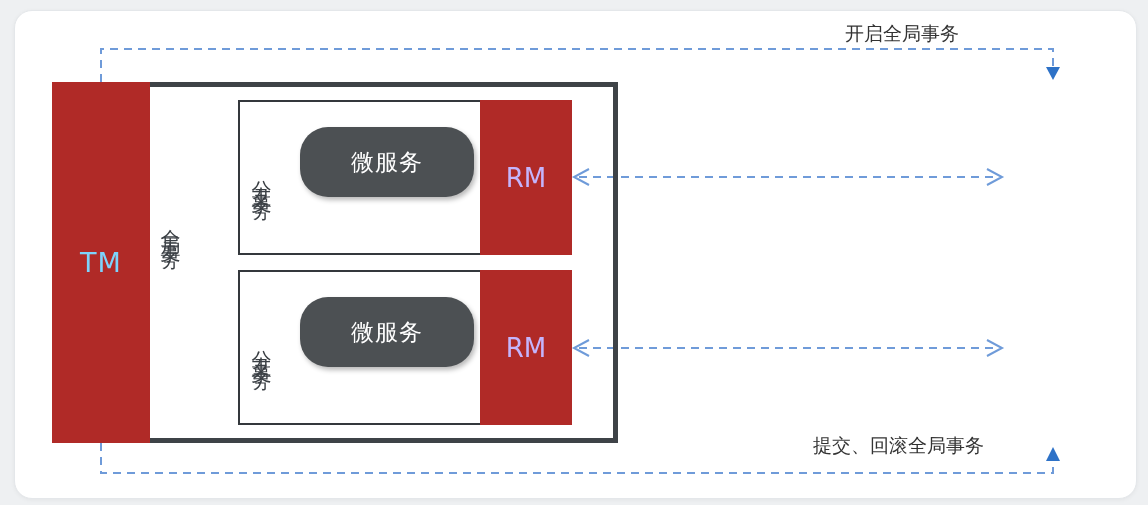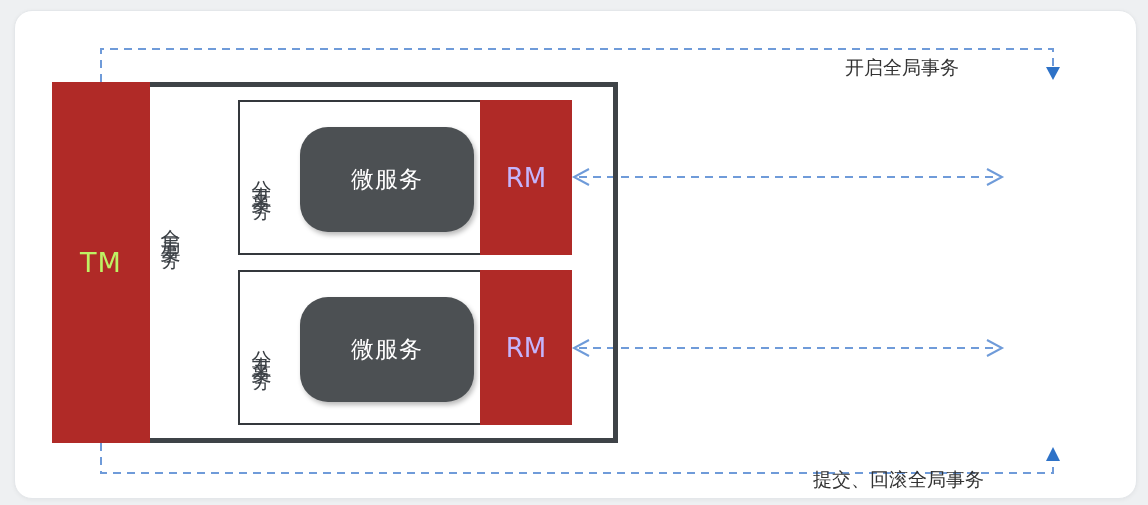--- a/index.html
+++ b/index.html
@@ -13,21 +13,21 @@
   .card{
     position:absolute;left:14px;top:10px;width:1121px;height:487px;
     background:var(--card-bg,#fff);
     border:1px solid var(--card-border,#e4e7ea);
     border-radius:18px;
     box-shadow:0 1px 4px rgba(0,0,0,0.05);
   }
   .connectors{position:absolute;left:0;top:0;width:1148px;height:505px;pointer-events:none;}
   .block{
     position:absolute;display:flex;align-items:center;justify-content:center;
-    background:var(--block-red,#b02a27);color:#bef264;
+    background:var(--block-red,#b02a27);color:#7dd3fc;
     font-size:27px;letter-spacing:1px;
   }
   .tm{left:52px;top:82px;width:98px;height:361px;z-index:3;}
   .tc{left:1003px;top:82px;width:100px;height:361px;z-index:3;}
   .outer-box{
     position:absolute;left:145px;top:82px;width:473px;height:361px;
     border:5px solid var(--outer-border,#3e4347);box-sizing:border-box;z-index:1;
   }
   .inner-box{
     position:absolute;left:238px;width:334px;height:155px;
@@ -37,34 +37,34 @@
   .inner1{top:100px;}
   .inner2{top:270px;}
   .vtext{
     writing-mode:vertical-rl;text-orientation:upright;
     color:var(--vertical-text,#3a3f44);font-size:20px;letter-spacing:7px;
     line-height:1;
   }
   .global{position:absolute;left:161px;top:213px;z-index:2;}
   .branch{position:absolute;left:12px;top:50%;transform:translateY(-50%);}
   .service{
-    position:absolute;left:60px;top:25px;width:174px;height:105px;
+    position:absolute;left:60px;top:25px;width:174px;height:70px;
     background:var(--service-gray,#4c5053);border-radius:28px;
     box-shadow:2px 3px 5px rgba(0,0,0,0.28);
     display:flex;align-items:center;justify-content:center;
     color:#fff;font-size:23px;letter-spacing:1px;
   }
   .rm{
     position:absolute;top:-2px;right:-2px;width:92px;height:calc(100% + 4px);
     background:var(--block-red,#b02a27);color:#c4b5fd;
     display:flex;align-items:center;justify-content:center;font-size:26px;
   }
   .edge-label{
     position:absolute;color:var(--label-text,#333);font-size:19px;
-    white-space:nowrap;z-index:4;margin-top:34px;
+    white-space:nowrap;z-index:4;
   }
   .open-label{left:845px;top:21px;}
   .register-label{left:713px;top:245px;}
   .commit-label{left:813px;top:433px;}
   .watermark{
     position:absolute;left:985px;top:468px;
     color:var(--watermark,#c9ced3);font-size:17px;letter-spacing:2px;
     white-space:nowrap;z-index:5;
   }
 </style>

